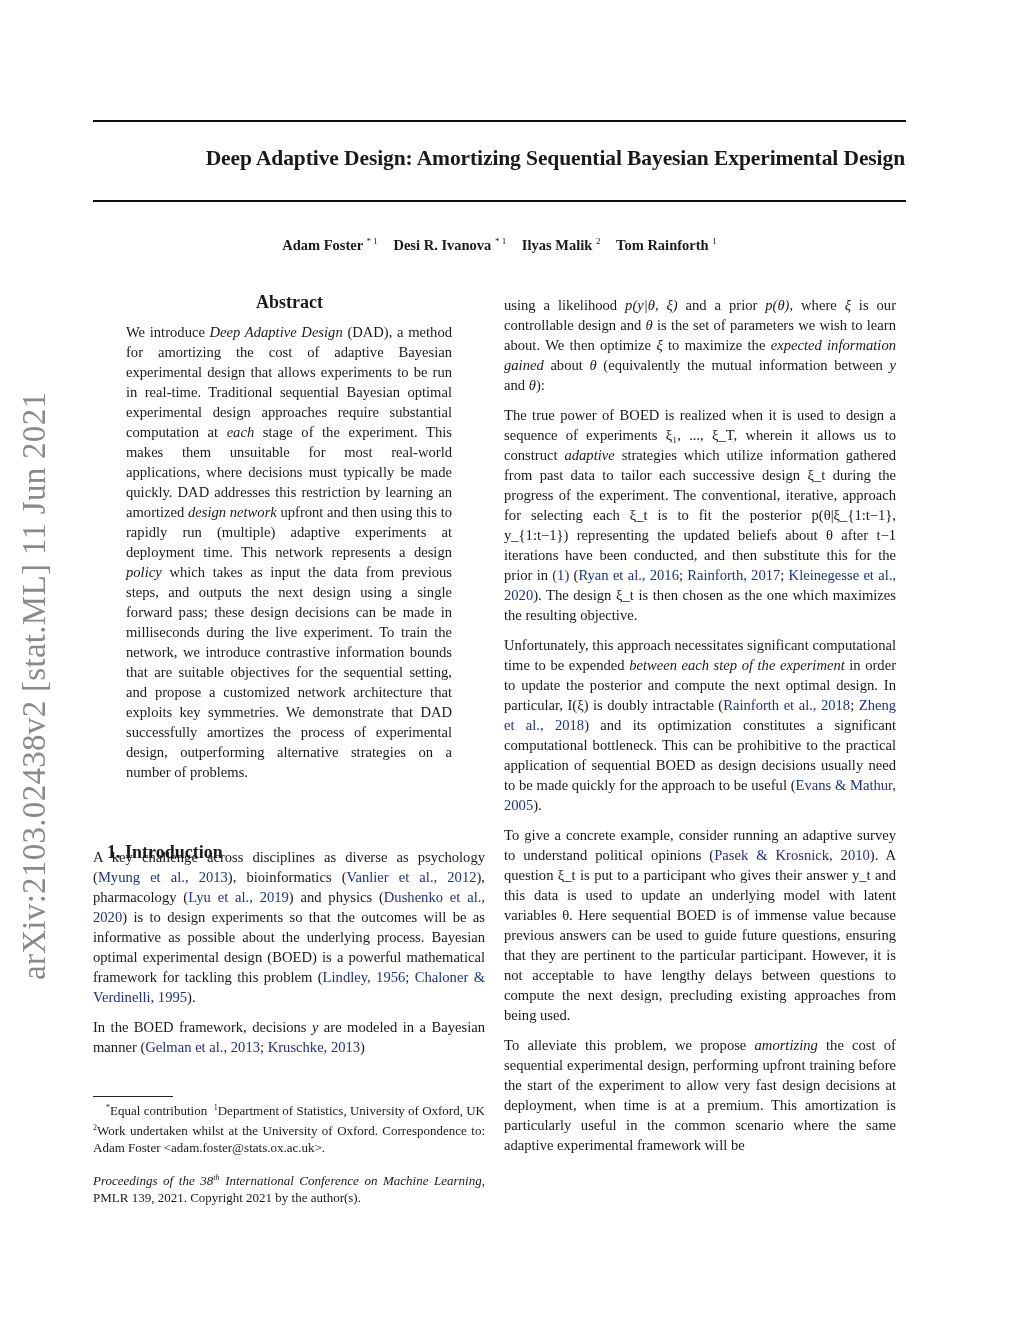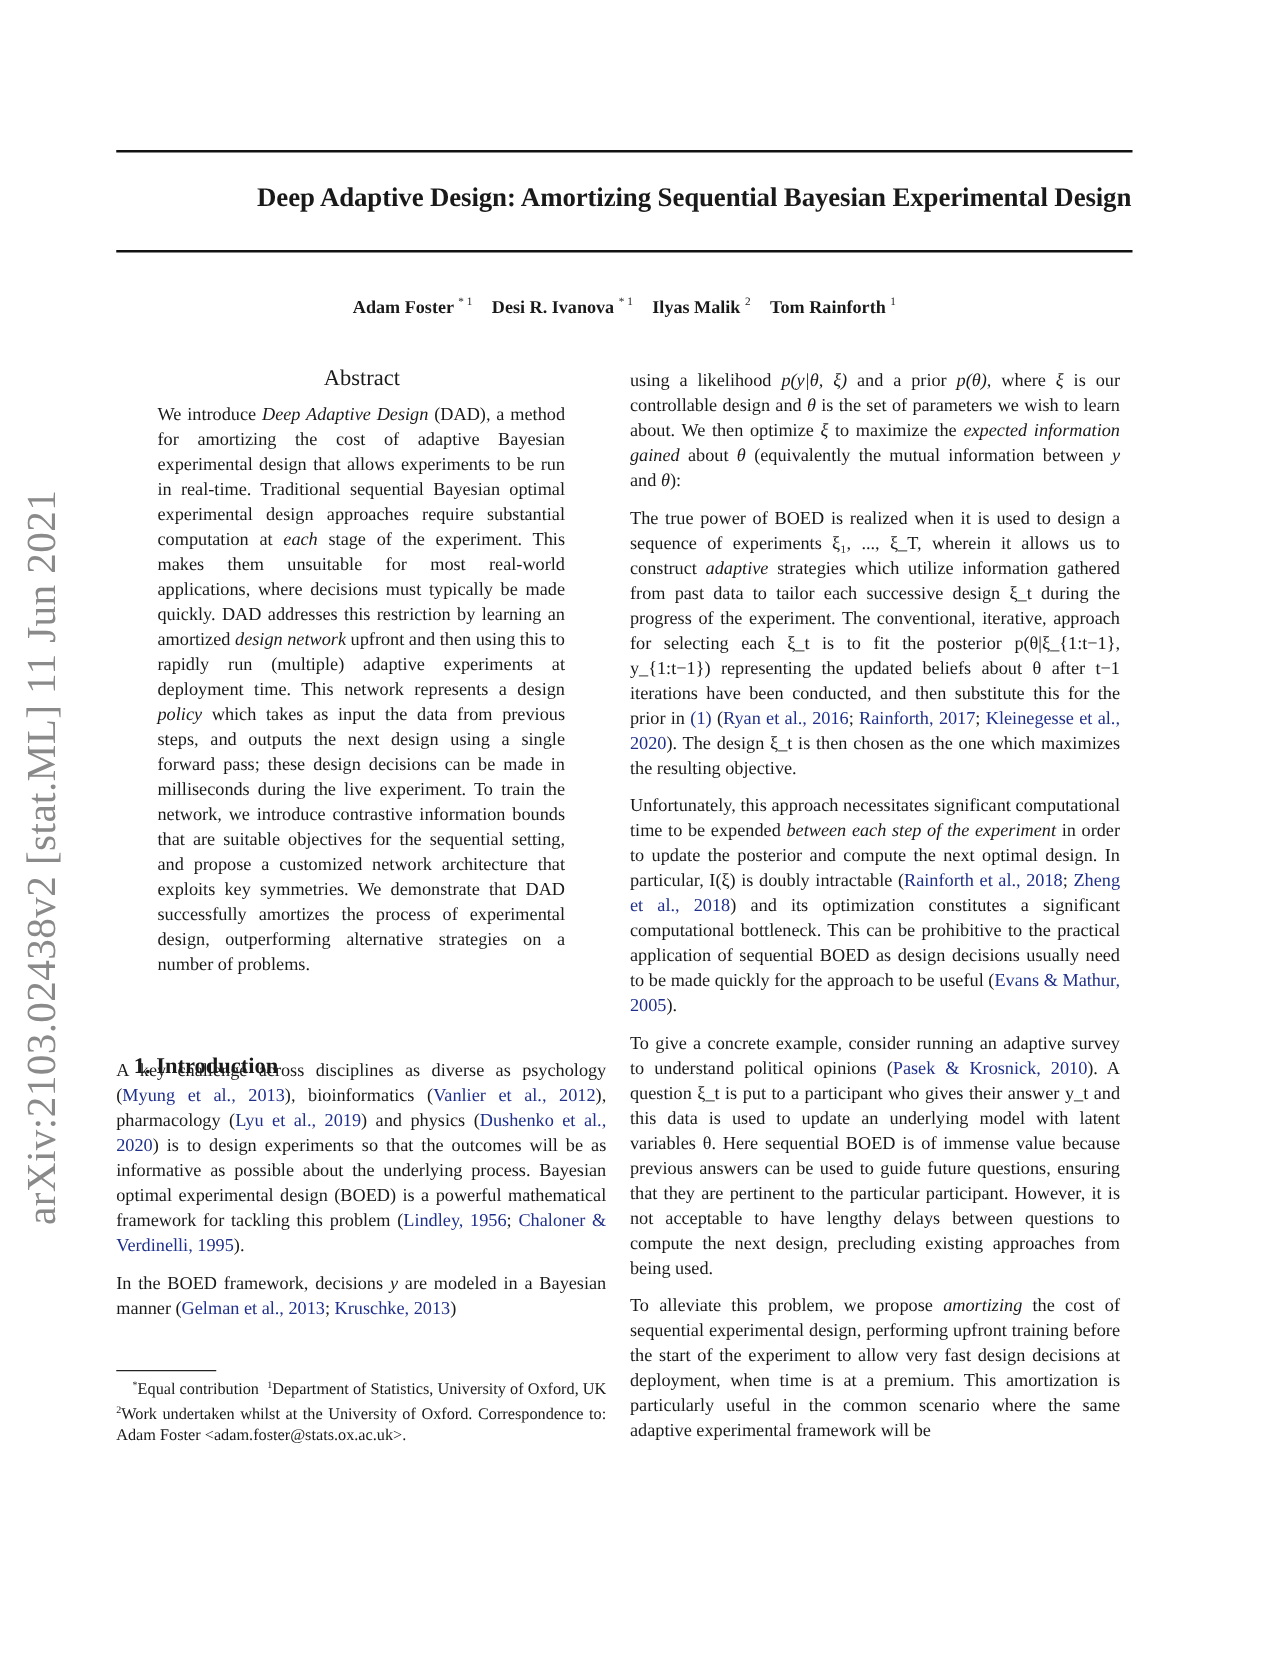--- a/index.html
+++ b/index.html
@@ -5,21 +5,21 @@
   html, body { margin:0; padding:0; background:#ffffff; }
   body { width:1024px; height:1325px; position:relative; overflow:hidden; font-family:"Liberation Serif", "DejaVu Serif", serif; color:#1a1a1a; }
   .rule { position:absolute; left:93px; width:813px; height:2px; background:#111; }
   .title { position:absolute; left:92px; width:813px; top:146px; text-align:right; font-weight:bold; font-size:21.5px; letter-spacing:-0.1px; }
   .authors { position:absolute; left:93px; width:813px; top:236px; text-align:center; font-weight:bold; font-size:14.5px; }
   .authors .au { margin:0 6px; }
   .authors sup { font-weight:normal; font-size:9px; }
   .side { position:absolute; left:16px; top:980px; transform-origin:0 0; transform:rotate(-90deg); font-size:33px; color:#8a8a8a; white-space:nowrap; letter-spacing:0.3px; }
   .col { position:absolute; font-size:14.6px; line-height:20px; text-align:justify; }
   .col p { margin:0; }
-  .abs-head { position:absolute; left:126px; width:327px; top:292px; text-align:center; font-weight:normal; font-size:18px; }
+  .abs-head { position:absolute; left:126px; width:327px; top:292px; text-align:center; font-weight:bold; font-size:18px; }
   .abstract { left:126px; width:326px; top:322px; }
   .sec-head { position:absolute; left:107px; top:842px; font-weight:bold; font-size:18px; }
   .intro { left:93px; width:392px; top:847px; }
   .right { left:504px; width:392px; top:295px; }
   .gap { height:10px; }
   a, .cite { color:#1f2f8a; text-decoration:none; }
   i { font-style:italic; }
   .eq { display:flex; justify-content:space-between; padding:10px 0 0 22px; height:40px; align-items:center; }
   .fn-rule { position:absolute; left:93px; top:1096px; width:80px; height:1px; background:#222; }
   .fn { position:absolute; left:93px; width:392px; top:1100px; font-size:13px; line-height:16.5px; text-align:justify; }
@@ -51,20 +51,21 @@
 <div class="sec-head">1. Introduction</div>
 <div class="col intro">
   <p><span>A key challenge across disciplines as diverse as psychology (</span><a class="cite">Myung et al., 2013</a><span>), bioinformatics (</span><a class="cite">Vanlier et al., 2012</a><span>), pharmacology (</span><a class="cite">Lyu et al., 2019</a><span>) and physics (</span><a class="cite">Dushenko et al., 2020</a><span>) is to design experiments so that the outcomes will be as informative as possible about the underlying process. Bayesian optimal experimental design (BOED) is a powerful mathematical framework for tackling this problem (</span><a class="cite">Lindley, 1956</a><span>; </span><a class="cite">Chaloner &amp; Verdinelli, 1995</a><span>).</span></p>
   <div class="gap"></div>
   <p><span>In the BOED framework, decisions </span><span class="math">y</span><span> are modeled in a Bayesian manner (</span><a class="cite">Gelman et al., 2013</a><span>; </span><a class="cite">Kruschke, 2013</a><span>)</span></p>
 </div>
 
 <div class="fn-rule"></div>
 <div class="fn">
   <p>&nbsp;&nbsp;&nbsp;&nbsp;<sup>*</sup><span>Equal contribution</span>&nbsp;&nbsp;<sup>1</sup><span>Department of Statistics, University of Oxford, UK</span> <sup>2</sup><span>Work undertaken whilst at the University of Oxford. Correspondence to: Adam Foster &lt;adam.foster@stats.ox.ac.uk&gt;.</span></p>
+  <p style="margin-top:14px"><i>Proceedings of the 38</i><sup><i>th</i></sup><i> International Conference on Machine Learning</i><span>, PMLR 139, 2021. Copyright 2021 by the author(s).</span></p>
 </div>
 
 <div class="col right">
   <p><span>using a likelihood </span><span class="math">p(y|θ, ξ)</span><span> and a prior </span><span class="math">p(θ)</span><span>, where </span><span class="math">ξ</span><span> is our controllable design and </span><span class="math">θ</span><span> is the set of parameters we wish to learn about. We then optimize </span><span class="math">ξ</span><span> to maximize the </span><i>expected information gained</i><span> about </span><span class="math">θ</span><span> (equivalently the mutual information between </span><span class="math">y</span><span> and </span><span class="math">θ</span><span>):</span></p>
   <div class="gap"></div>
   <p><span>The true power of BOED is realized when it is used to design a sequence of experiments ξ₁, ..., ξ_T, wherein it allows us to construct </span><i>adaptive</i><span> strategies which utilize information gathered from past data to tailor each successive design ξ_t during the progress of the experiment. The conventional, iterative, approach for selecting each ξ_t is to fit the posterior p(θ|ξ_{1:t−1}, y_{1:t−1}) representing the updated beliefs about θ after t−1 iterations have been conducted, and then substitute this for the prior in </span><a class="cite">(1)</a><span> (</span><a class="cite">Ryan et al., 2016</a><span>; </span><a class="cite">Rainforth, 2017</a><span>; </span><a class="cite">Kleinegesse et al., 2020</a><span>). The design ξ_t is then chosen as the one which maximizes the resulting objective.</span></p>
   <div class="gap"></div>
   <p><span>Unfortunately, this approach necessitates significant computational time to be expended </span><i>between each step of the experiment</i><span> in order to update the posterior and compute the next optimal design. In particular, I(ξ) is doubly intractable (</span><a class="cite">Rainforth et al., 2018</a><span>; </span><a class="cite">Zheng et al., 2018</a><span>) and its optimization constitutes a significant computational bottleneck. This can be prohibitive to the practical application of sequential BOED as design decisions usually need to be made quickly for the approach to be useful (</span><a class="cite">Evans &amp; Mathur, 2005</a><span>).</span></p>
   <div class="gap"></div>
   <p><span>To give a concrete example, consider running an adaptive survey to understand political opinions (</span><a class="cite">Pasek &amp; Krosnick, 2010</a><span>). A question ξ_t is put to a participant who gives their answer y_t and this data is used to update an underlying model with latent variables θ. Here sequential BOED is of immense value because previous answers can be used to guide future questions, ensuring that they are pertinent to the particular participant. However, it is not acceptable to have lengthy delays between questions to compute the next design, precluding existing approaches from being used.</span></p>

